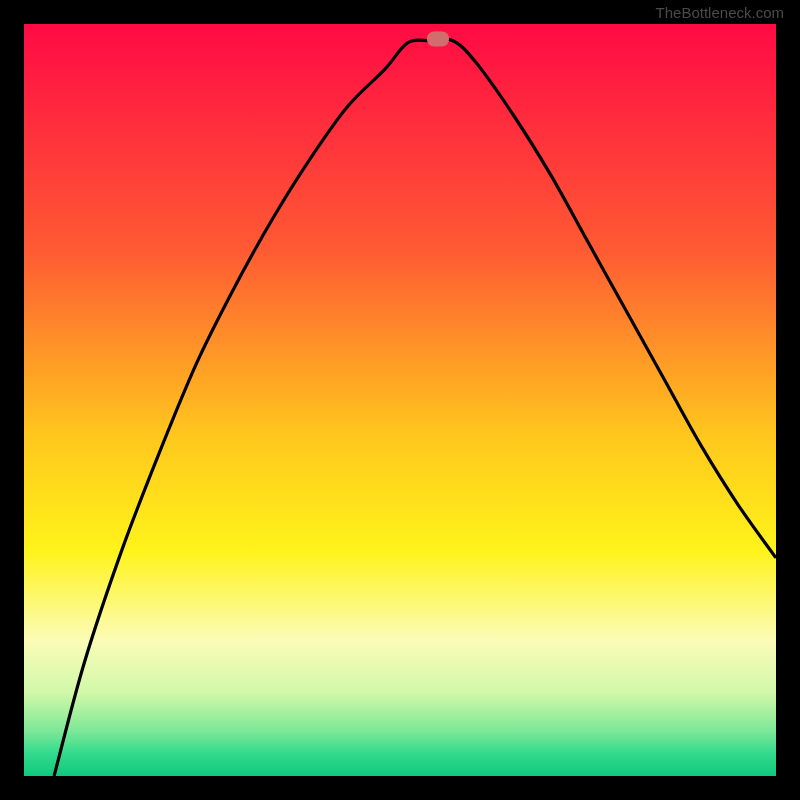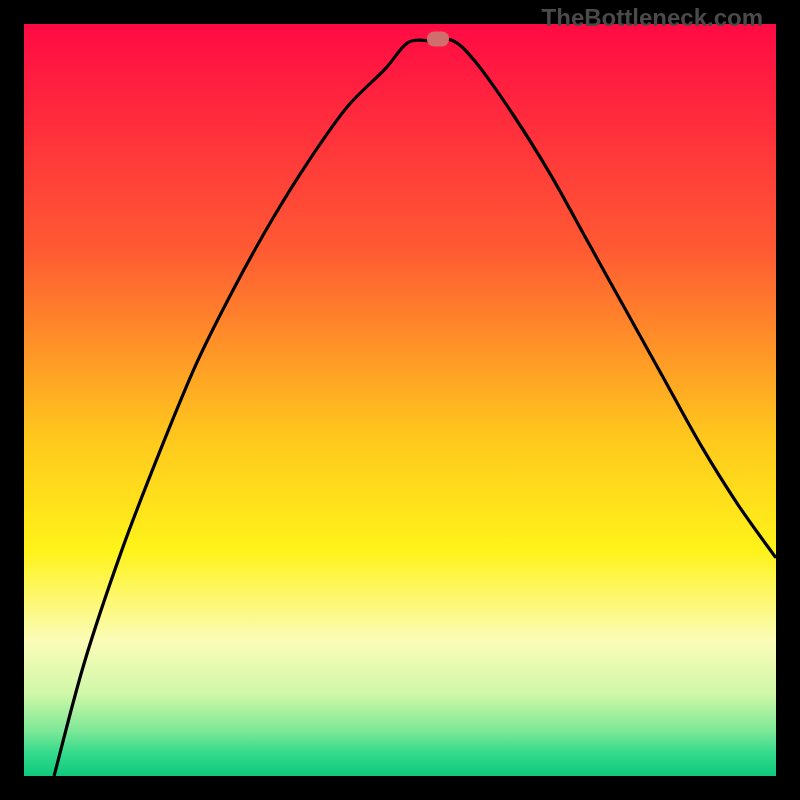--- a/index.html
+++ b/index.html
@@ -7,24 +7,24 @@
     padding: 0;
     width: 800px;
     height: 800px;
     background: black;
     font-family: Arial, sans-serif;
     position: relative;
   }
   .watermark {
     position: absolute;
     top: 4px;
-    right: 37px;
+    right: 16px;
     color: #4a4a4a;
-    font-size: 24px;
-    font-weight: 700;
+    font-size: 15px;
+    font-weight: 400;
     z-index: 10;
   }
   .plot-area {
     position: absolute;
     left: 24px;
     top: 24px;
     width: 752px;
     height: 752px;
   }
   .gradient-bg {

